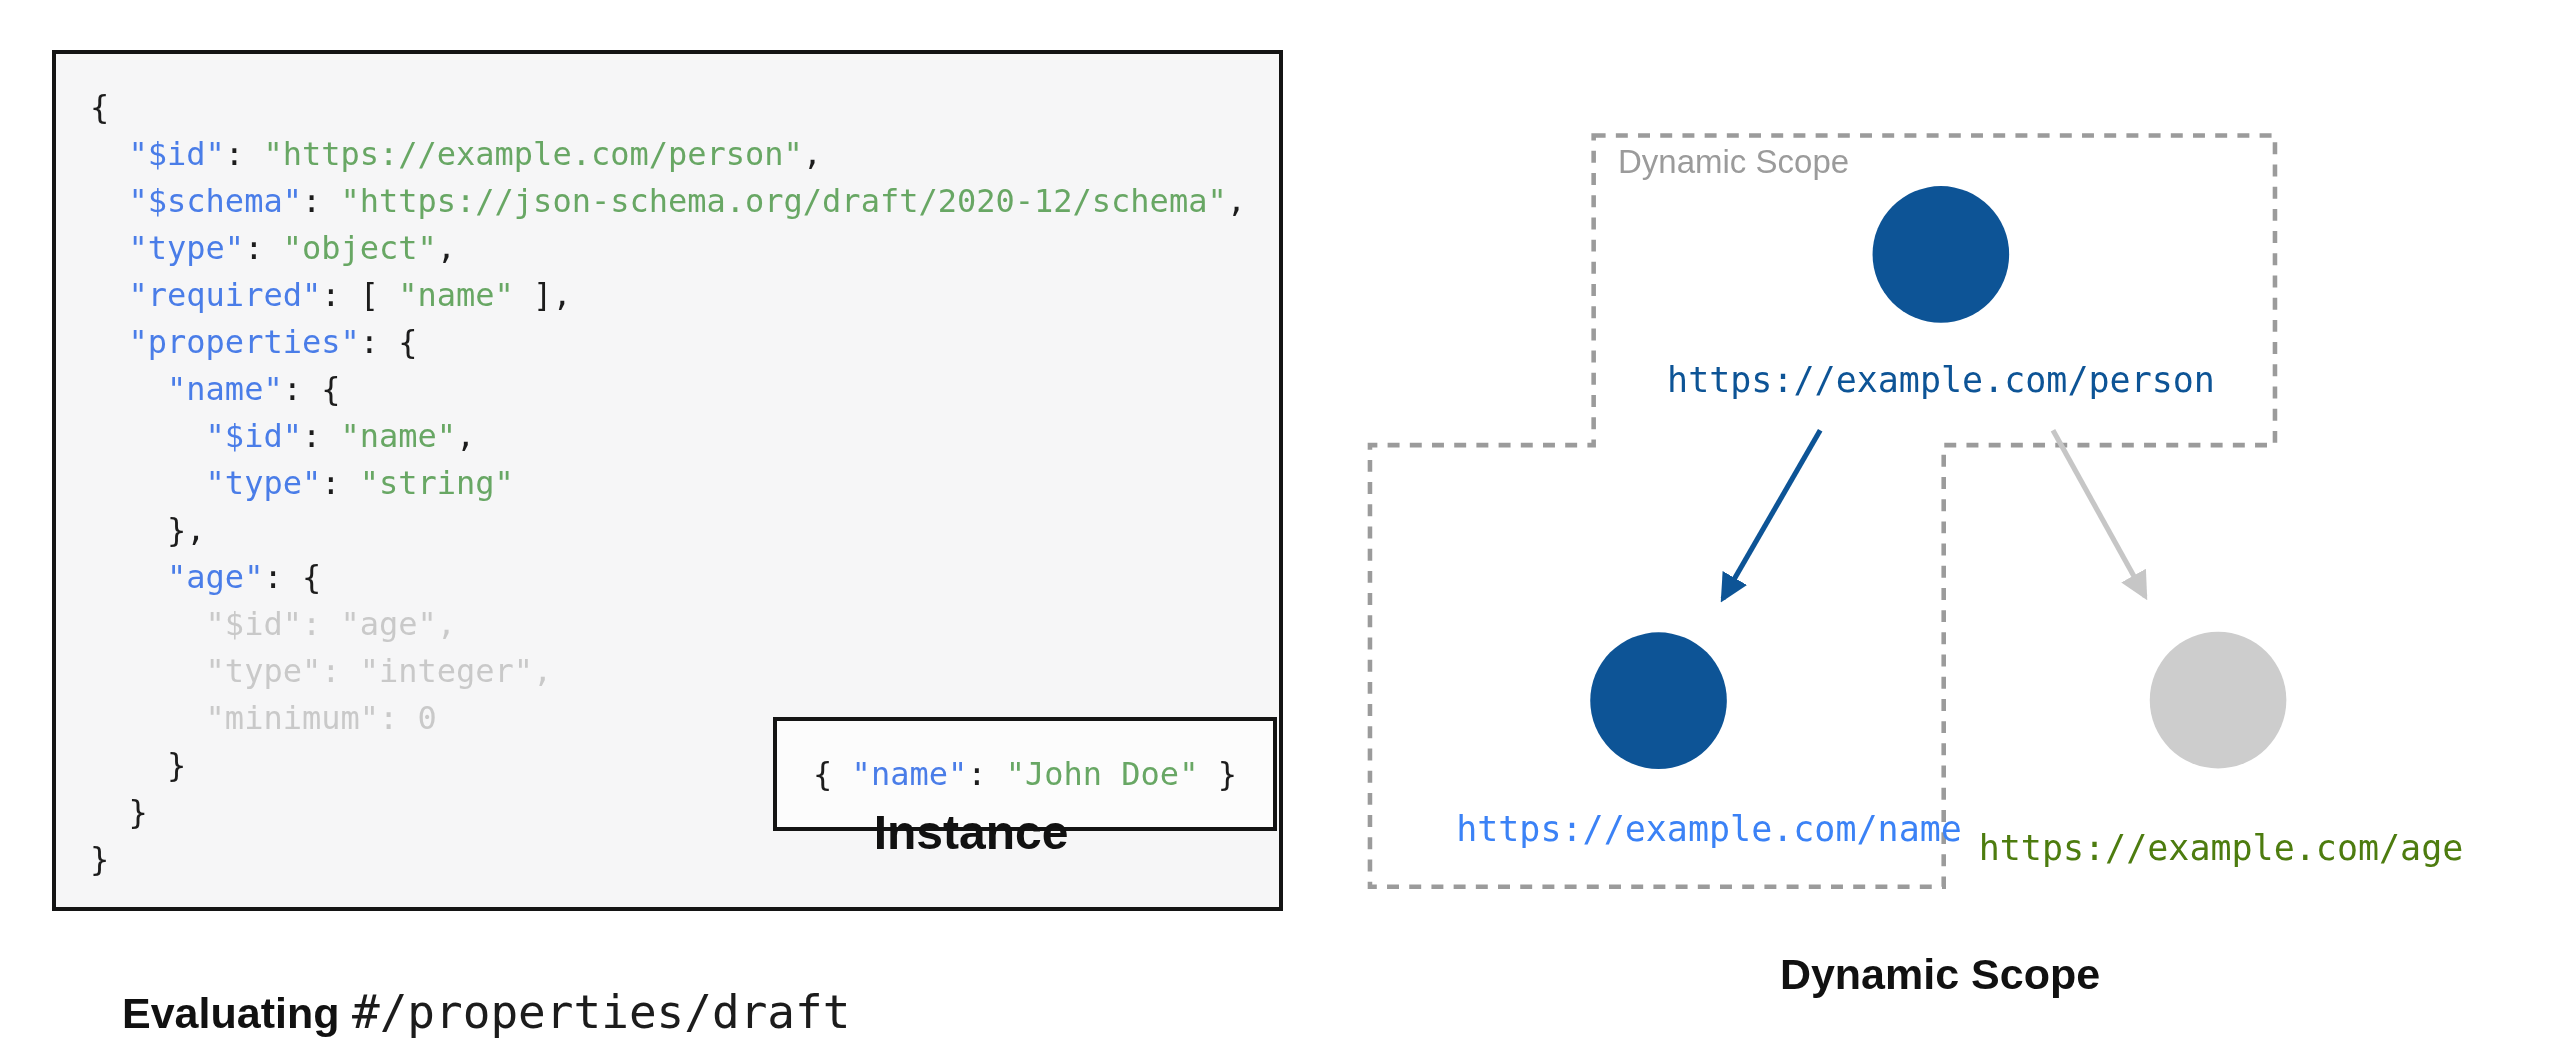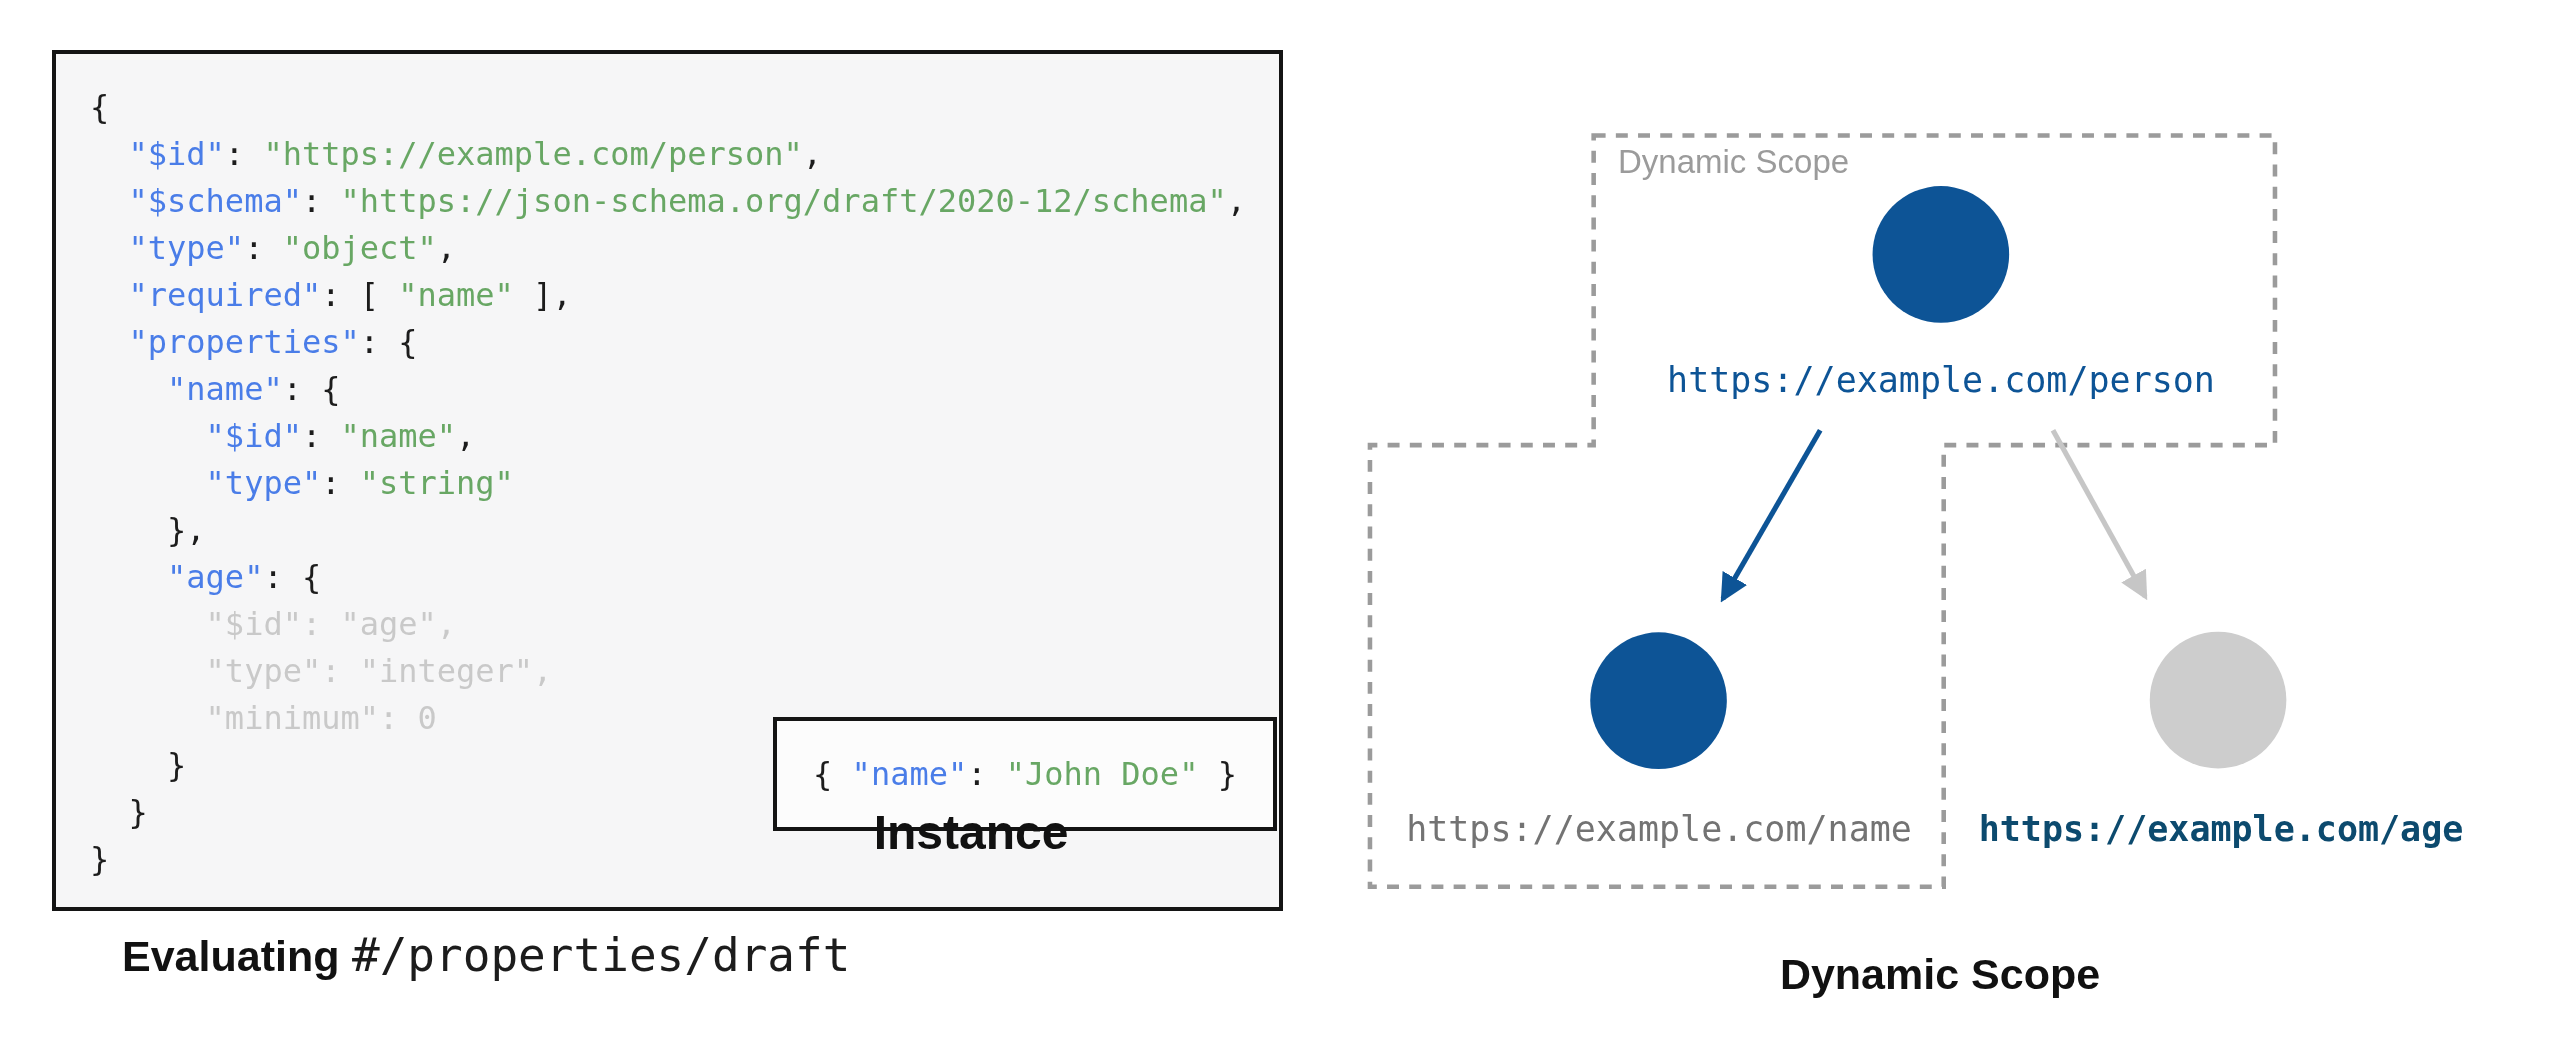--- a/index.html
+++ b/index.html
@@ -19,36 +19,36 @@
 
   .instance-box{position:absolute;left:717px;top:663px;width:504px;height:114px;
                 box-sizing:border-box;border:4.6px solid #141414;background:#fcfcfc;
                 display:flex;align-items:center;justify-content:center;}
   .instance-code{font-family:"DejaVu Sans Mono","Liberation Mono",monospace;
                  font-size:32px;white-space:pre;}
   .instance-label{position:absolute;left:971px;top:805px;transform:translateX(-50%);
                   font-weight:bold;font-size:48px;color:#111111;}
 
   
-  .caption-left{position:absolute;left:122px;top:928px;display:flex;align-items:baseline;gap:12.5px;}
+  .caption-left{position:absolute;left:122px;top:985px;display:flex;align-items:baseline;gap:12.5px;}
   .caption-left .bold{font-weight:bold;font-size:43px;color:#111111;}
   .caption-left .mono{font-family:"DejaVu Sans Mono","Liberation Mono",monospace;
                       font-size:46px;color:#1c1c1c;}
   .caption-right{position:absolute;left:1940px;top:950px;transform:translateX(-50%);
                  font-weight:bold;font-size:43px;color:#111111;white-space:nowrap;}
 
   
   .diagram-svg{position:absolute;left:0;top:0;width:2576px;height:1053px;}
   .scope-label{position:absolute;left:1618px;top:143px;font-size:33px;color:#9b9b9b;white-space:nowrap;}
   .url{position:absolute;transform:translateX(-50%);
        font-family:"DejaVu Sans Mono","Liberation Mono",monospace;
        font-size:35px;white-space:nowrap;text-align:center;}
   .url-person{left:1941px;top:360px;color:#0d5496;}
-  .url-name{left:1659px;top:809px;color:#737373;}
-  .url-age{left:2221px;top:809px;color:#0c4a6e;font-weight:bold;}
+  .url-name{left:1709px;top:809px;color:#3b82f6;}
+  .url-age{left:2221px;top:828px;color:#4d7c0f;}
 </style>
 </head>
 <body>
 
 <div class="page">
 
   <div class="code-panel">
     <div class="code"><div><span class="c-p">{</span></div><div><span class="c-p">  </span><span class="c-k">"$id"</span><span class="c-p">: </span><span class="c-s">"https://example.com/person"</span><span class="c-p">,</span></div><div><span class="c-p">  </span><span class="c-k">"$schema"</span><span class="c-p">: </span><span class="c-s">"https://json-schema.org/draft/2020-12/schema"</span><span class="c-p">,</span></div><div><span class="c-p">  </span><span class="c-k">"type"</span><span class="c-p">: </span><span class="c-s">"object"</span><span class="c-p">,</span></div><div><span class="c-p">  </span><span class="c-k">"required"</span><span class="c-p">: [ </span><span class="c-s">"name"</span><span class="c-p"> ],</span></div><div><span class="c-p">  </span><span class="c-k">"properties"</span><span class="c-p">: {</span></div><div><span class="c-p">    </span><span class="c-k">"name"</span><span class="c-p">: {</span></div><div><span class="c-p">      </span><span class="c-k">"$id"</span><span class="c-p">: </span><span class="c-s">"name"</span><span class="c-p">,</span></div><div><span class="c-p">      </span><span class="c-k">"type"</span><span class="c-p">: </span><span class="c-s">"string"</span></div><div><span class="c-p">    },</span></div><div><span class="c-p">    </span><span class="c-k">"age"</span><span class="c-p">: {</span></div><div><span class="c-g">      "$id": "age",</span></div><div><span class="c-g">      "type": "integer",</span></div><div><span class="c-g">      "minimum": 0</span></div><div><span class="c-p">    }</span></div><div><span class="c-p">  }</span></div><div><span class="c-p">}</span></div></div>
     <div class="instance-box">
       <div class="instance-code"><span class="c-p">{ </span><span class="c-k">"name"</span><span class="c-p">: </span><span class="c-s">"John Doe"</span><span class="c-p"> }</span></div>

